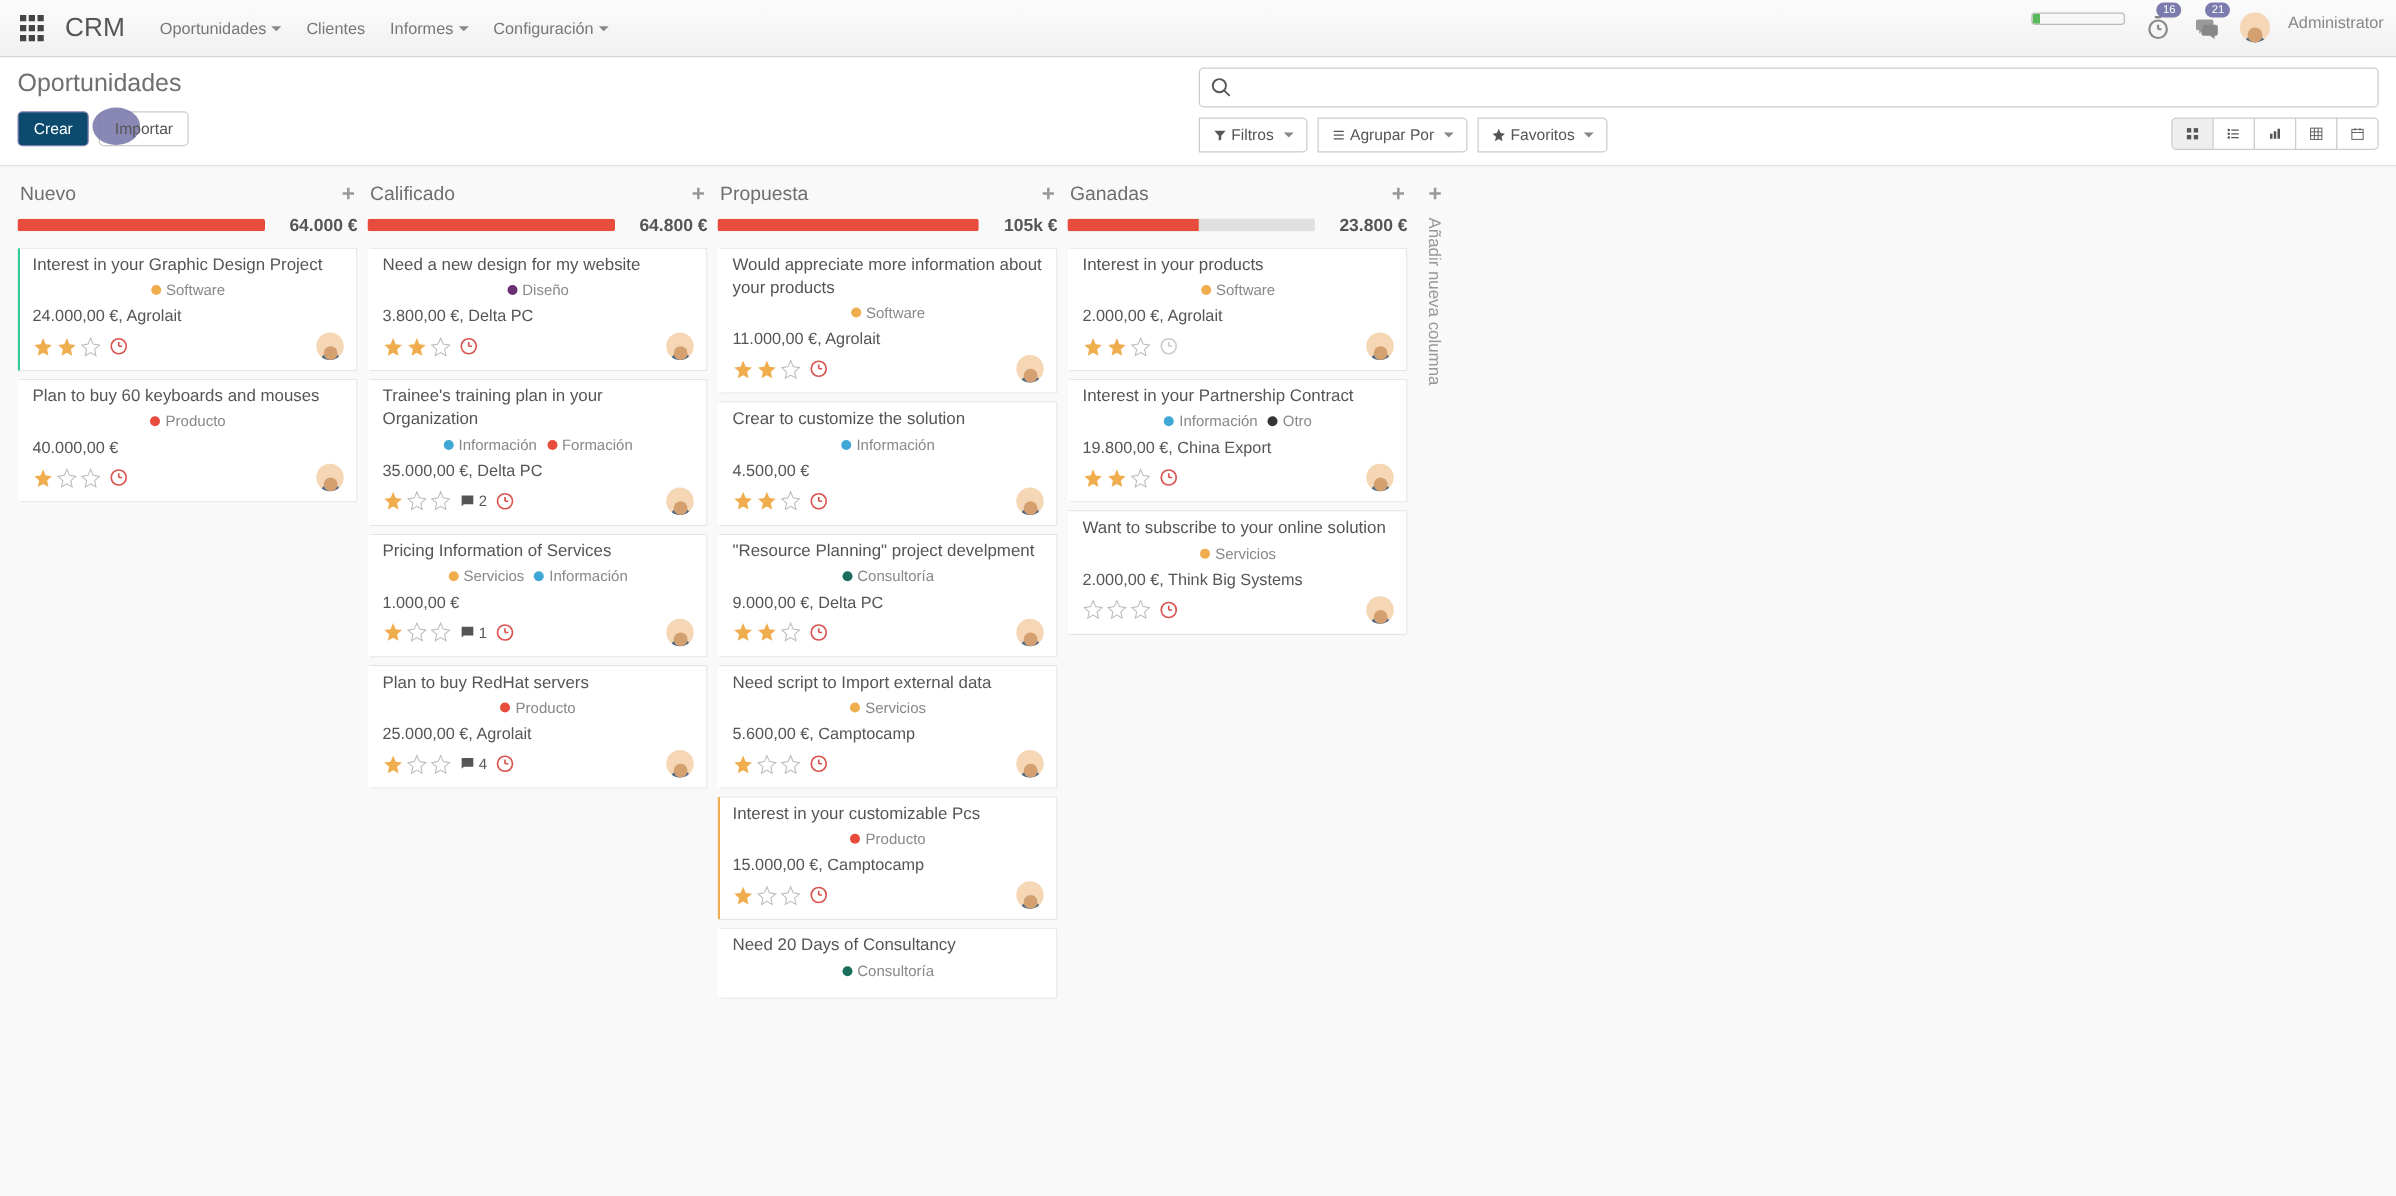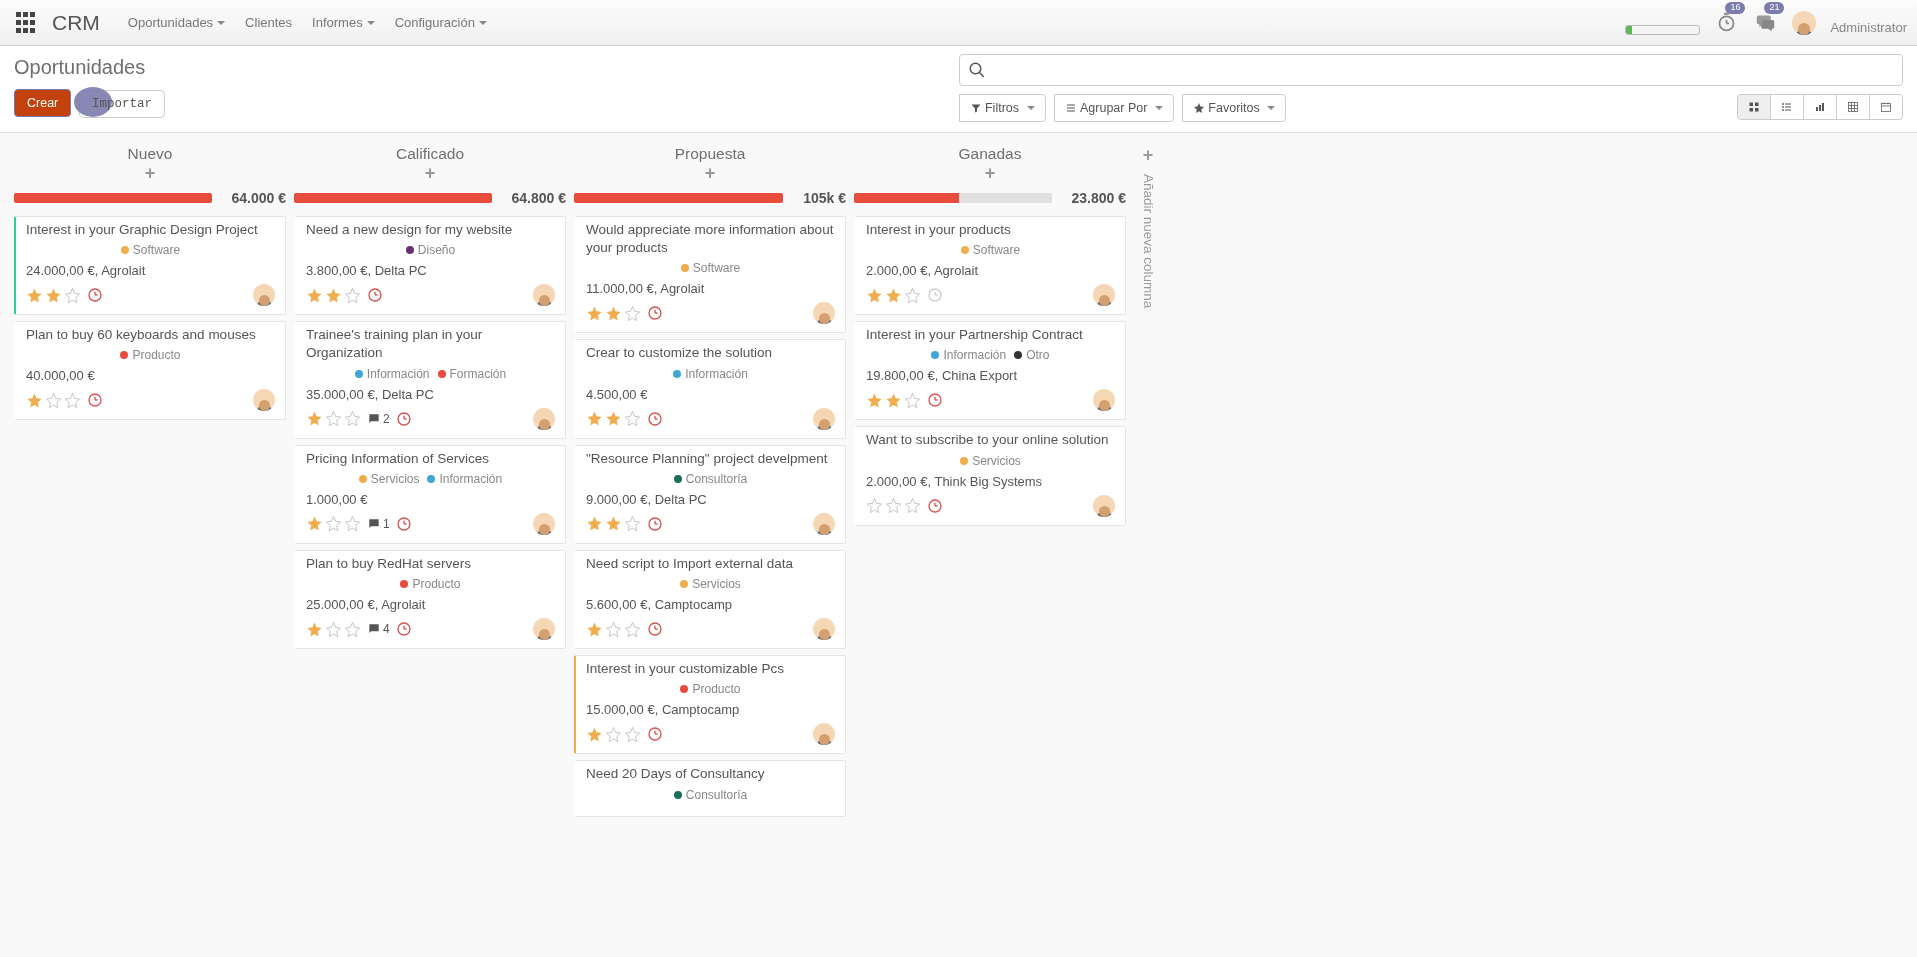--- a/index.html
+++ b/index.html
@@ -5,57 +5,57 @@
 * { box-sizing: border-box; margin: 0; padding: 0; }
 body { font-family: -apple-system, BlinkMacSystemFont, "Segoe UI", Helvetica, Arial, sans-serif; font-size: 13px; color: #4c4c4c; background: #f9f9f9; }
 
 
 .topnav { display: flex; align-items: center; height: 46px; background: linear-gradient(#fcfcfc,#f0f0f0); border-bottom: 1px solid #ccc; padding: 0 10px; }
 .apps-icon { width: 22px; height: 22px; display:flex; flex-wrap:wrap; gap:2px; margin: 0 14px 0 6px; cursor:pointer; }
 .apps-icon span { width:5px; height:5px; background:#444; }
 .brand { font-size: 21px; color:#555; margin-right: 18px; }
 .menu-item { color:#777; padding: 6px 10px; cursor:pointer; display:flex; align-items:center; gap:4px; }
 .caret { border-top:4px solid #888; border-left:4px solid transparent; border-right:4px solid transparent; }
-.nav-right { margin-left:auto; display:flex; align-items:flex-end; gap:14px; }
+.nav-right { margin-left:auto; display:flex; align-items:flex-start; gap:14px; }
 .gauge { width:75px; height:10px; border:1px solid #bbb; border-radius:3px; overflow:hidden; }
 .gauge > div { width:8%; height:100%; background:#5cb85c; }
 .nav-icon-wrap { position:relative; width:25px; height:25px; display:flex; align-items:center; justify-content:center; color:#888; cursor:pointer;}
 .nav-icon-wrap svg { width:21px; height:21px; }
 .badge { position:absolute; top:-8px; right:-6px; background:#7c7bad; color:#fff; font-size:9px; border-radius:8px; padding:1px 5px; line-height:1.1; }
 .avatar-small { width:24px; height:24px; border-radius:50%; background:#f5d6b5; display:flex; align-items:flex-end; justify-content:center; overflow:hidden;}
 .avatar-small::after { content:''; width:12px; height:12px; border-radius:50%; background:#d4a070; box-shadow: 0 9px 0 3px #4a6a8a; }
 .user-name { color:#888; }
 
 
 .control-panel { display:flex; padding: 8px 14px 10px; border-bottom:1px solid #e0e0e0; background:#fff; }
 .cp-left { flex:0 0 50%; }
 .breadcrumb-title { font-size:20px; color:#6f6f6f; margin:2px 0 10px; }
 .btn { display:inline-flex; align-items:center; padding: 6px 12px; border:1px solid #ccc; border-radius:4px; background:#fff; color:#555; font-size:12.5px; cursor:pointer;}
-.btn-primary { background:#c2410c; color:#fff; border-color:#7c7bad; }
-.btn-primary + .btn { margin-left:4px;font-family:Liberation Mono, monospace; }
+.btn-primary { background:#0c4a6e; color:#fff; border-color:#7c7bad; }
+.btn-primary + .btn { margin-left:4px; }
 .import-obscure { position:relative; }
 .import-obscure::before { content:''; position:absolute; left:-6px; top:-4px; width:38px; height:30px; border-radius:50%; background:#7c7bad; opacity:0.9; }
 .cp-right { flex:1; }
 .searchbox { display:flex; align-items:center; border:1px solid #ccc; border-radius:4px; padding:0 8px; height:32px; background:#fff; }
 .searchbox input { flex:1; border:none; outline:none; font-size:14px; font-style:italic; color:#999; }
 .search-glass { width:18px; height:18px; }
 .cp-buttons-row { display:flex; align-items:flex-start; margin-top:8px; gap:8px; }
 .btn-group { display:inline-flex; }
 .btn-group .btn { border-radius:0; margin-left:-1px; padding:6px 10px; }
 .btn-group .btn:first-child { border-radius:4px 0 0 4px; margin-left:0;}
 .btn-group .btn:last-child { border-radius:0 4px 4px 0; }
 .btn svg { width:12px; height:12px; }
 .btn-caret { margin-left:4px; }
 .view-switcher { margin-left:auto; }
 .view-switcher .btn.active { background:#eee; }
 
 
 .kanban-body { display:flex; gap:0; padding: 8px 14px; overflow-x:auto; height:calc(100vh - 140px);}
 .kanban-col { width:272px; flex-shrink:0; margin-right:8px; }
-.col-header { display:flex; align-items:center; padding:4px 2px 6px;flex-direction:column; }
+.col-header { display:flex; align-items:center; padding:4px 2px 6px; }
 .col-title { font-size:15.5px; color:#6f6f6f; flex:1; }
 .col-plus { color:#999; font-size:18px; cursor:pointer; font-weight:bold; }
 .col-bar-row { display:flex; align-items:center; gap:20px; margin-bottom:10px; }
 .col-bar { flex:1; height:10px; border-radius:2px; background:#e0e0e0; overflow:hidden; }
 .col-bar-fill { height:100%; background:#e74c3c; }
 .col-total { font-size:14px; font-weight:600; color:#555; white-space:nowrap;}
 .kanban-card { background:#fff; border:1px solid #e5e5e5; border-left:2px solid #fff; border-radius:2px; padding:4px 10px 8px; margin-bottom:6px; position:relative; }
 .kanban-card.sel-yellow { border-left-color:#f0ad4e; }
 .kanban-card.sel-green { border-left-color:#3c9; }
 .card-title { font-size:13.5px; color:#555; margin-bottom:4px; line-height:1.35;}

